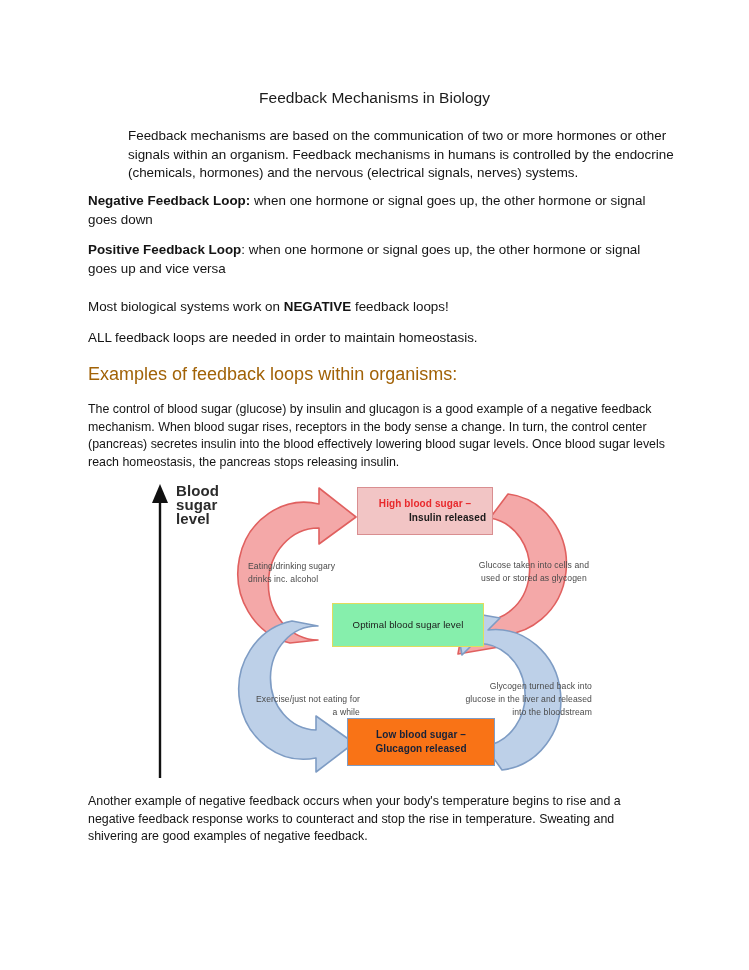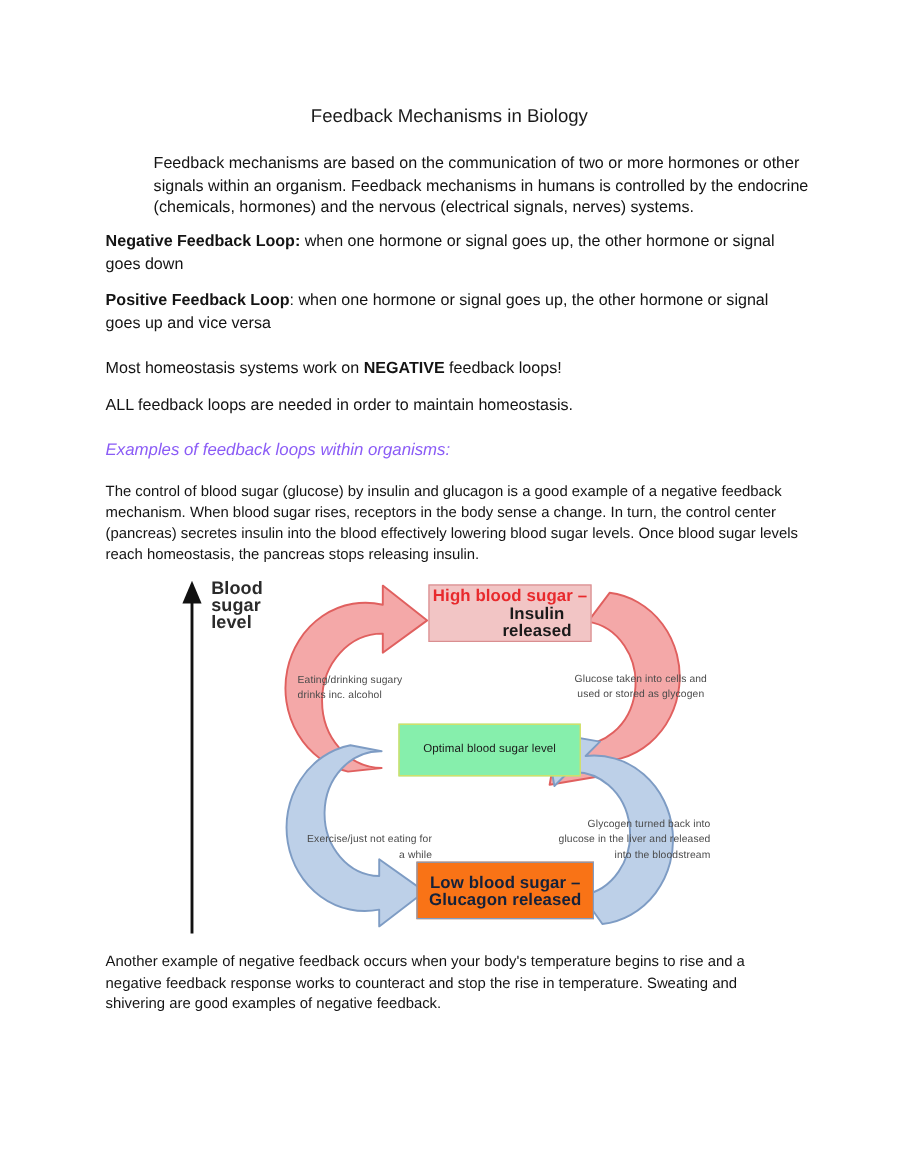--- a/index.html
+++ b/index.html
@@ -51,24 +51,23 @@
   .p2 { top: 192px; }
   .p3 { top: 241px; }
   .p4 { top: 298px; }
   .p5 { top: 329px; }
 
   .sub-head {
     position: absolute;
     left: 88px;
     top: 363px;
     width: 577px;
-    font-size: 14px;
+    font-size: 18px;
     line-height: 22px;
-    font-style: italic;
-    color: #8b5cf6;
+    color: #a16207;
   }
 
   .para-small {
     position: absolute;
     left: 88px;
     width: 577px;
     font-size: 12.4px;
     line-height: 17.6px;
     color: #141414;
   }
@@ -101,21 +100,21 @@
   }
 
   .node-box {
     position: absolute;
     box-sizing: border-box;
     display: flex;
     flex-direction: column;
     align-items: center;
     justify-content: center;
     text-align: center;
-    font-size: 14px;
+    font-size: 10px;
     line-height: 14.5px;
     font-weight: bold;
     letter-spacing: 0.1px;
   }
 
   .box-high {
     left: 217px;
     top: 9px;
     width: 136px;
     height: 48px;
@@ -173,21 +172,21 @@
 
   <div class="para p2">
     <b>Negative Feedback Loop:</b><span>  when one hormone or signal goes up, the other hormone or signal goes down</span>
   </div>
 
   <div class="para p3">
     <b>Positive Feedback Loop</b><span>:  when one hormone or signal goes up, the other hormone or signal goes up and vice versa</span>
   </div>
 
   <div class="para p4">
-    <span>Most homeostasis systems work on </span><b>NEGATIVE</b><span> feedback loops!</span>
+    <span>Most biological systems work on </span><b>NEGATIVE</b><span> feedback loops!</span>
   </div>
 
   <div class="para p5">
     <span>ALL feedback loops are needed in order to maintain homeostasis.</span>
   </div>
 
   <div class="sub-head">Examples of feedback loops within organisms:</div>
 
   <div class="para-small p6">The control of blood sugar (glucose) by insulin and glucagon is a good example of a negative feedback mechanism. When blood sugar rises, receptors in the body sense a change. In turn, the control center (pancreas) secretes insulin into the blood effectively lowering blood sugar levels. Once blood sugar levels reach homeostasis, the pancreas stops releasing insulin.</div>
 

